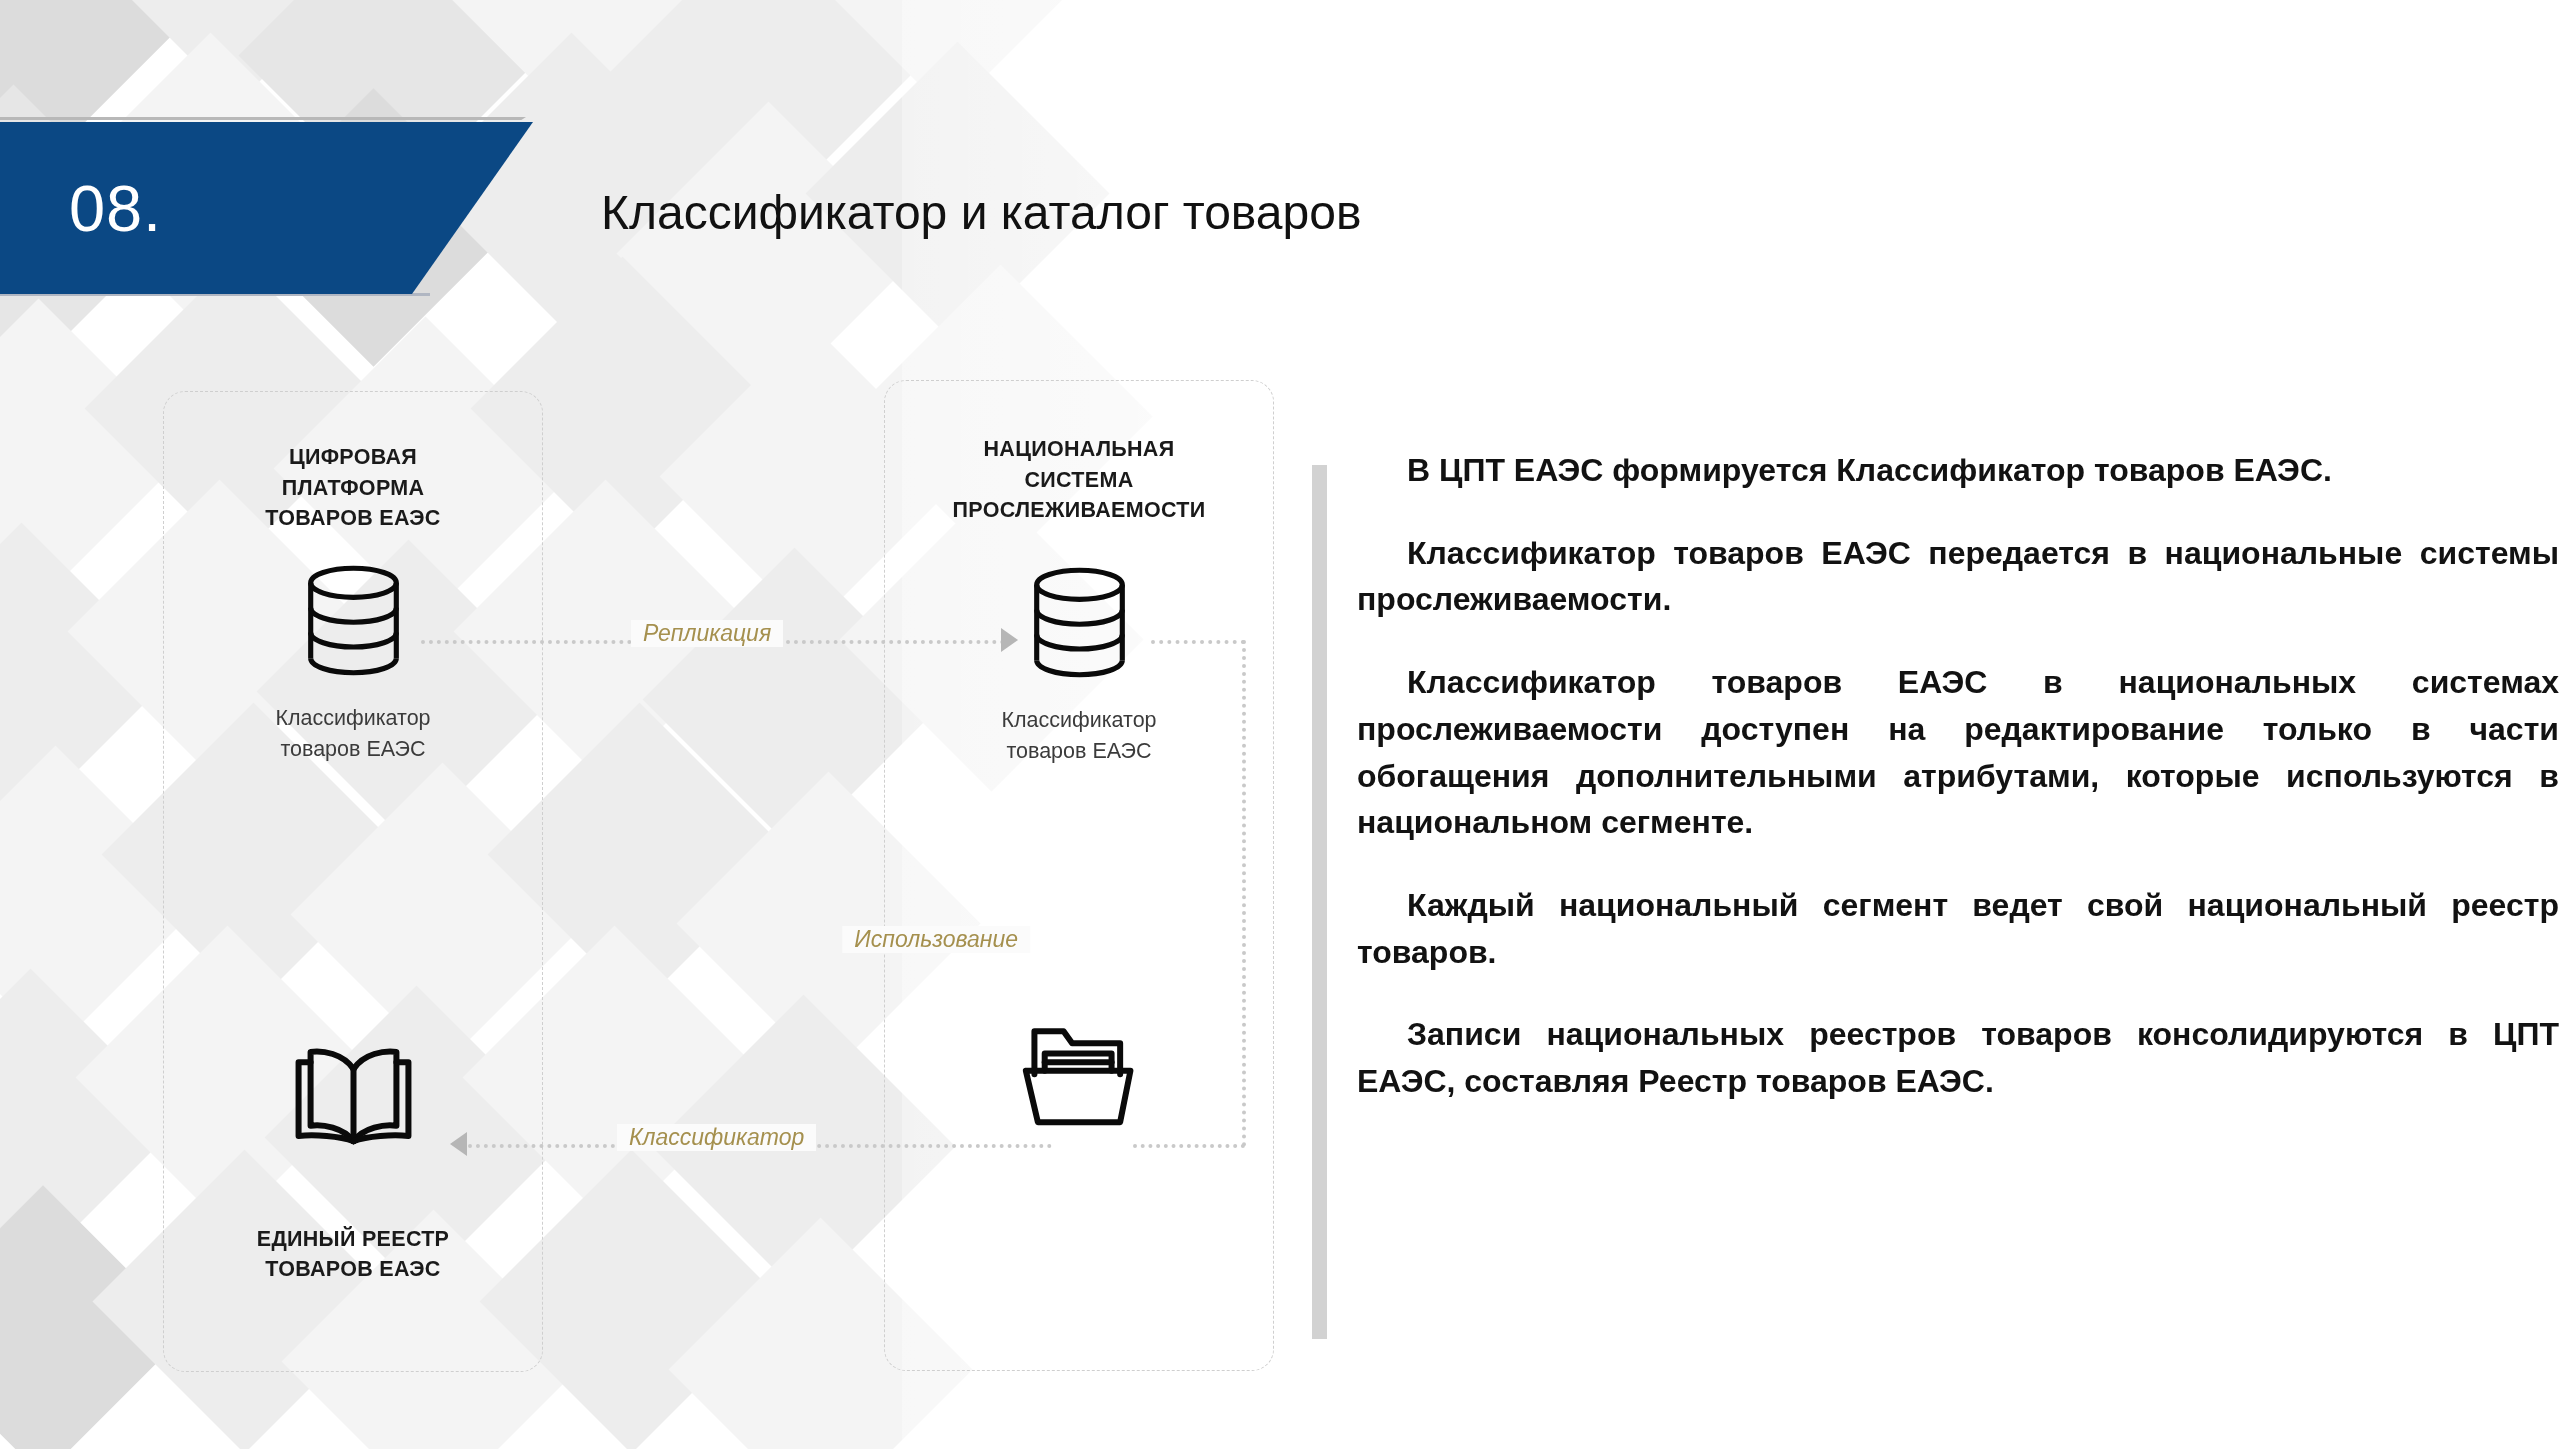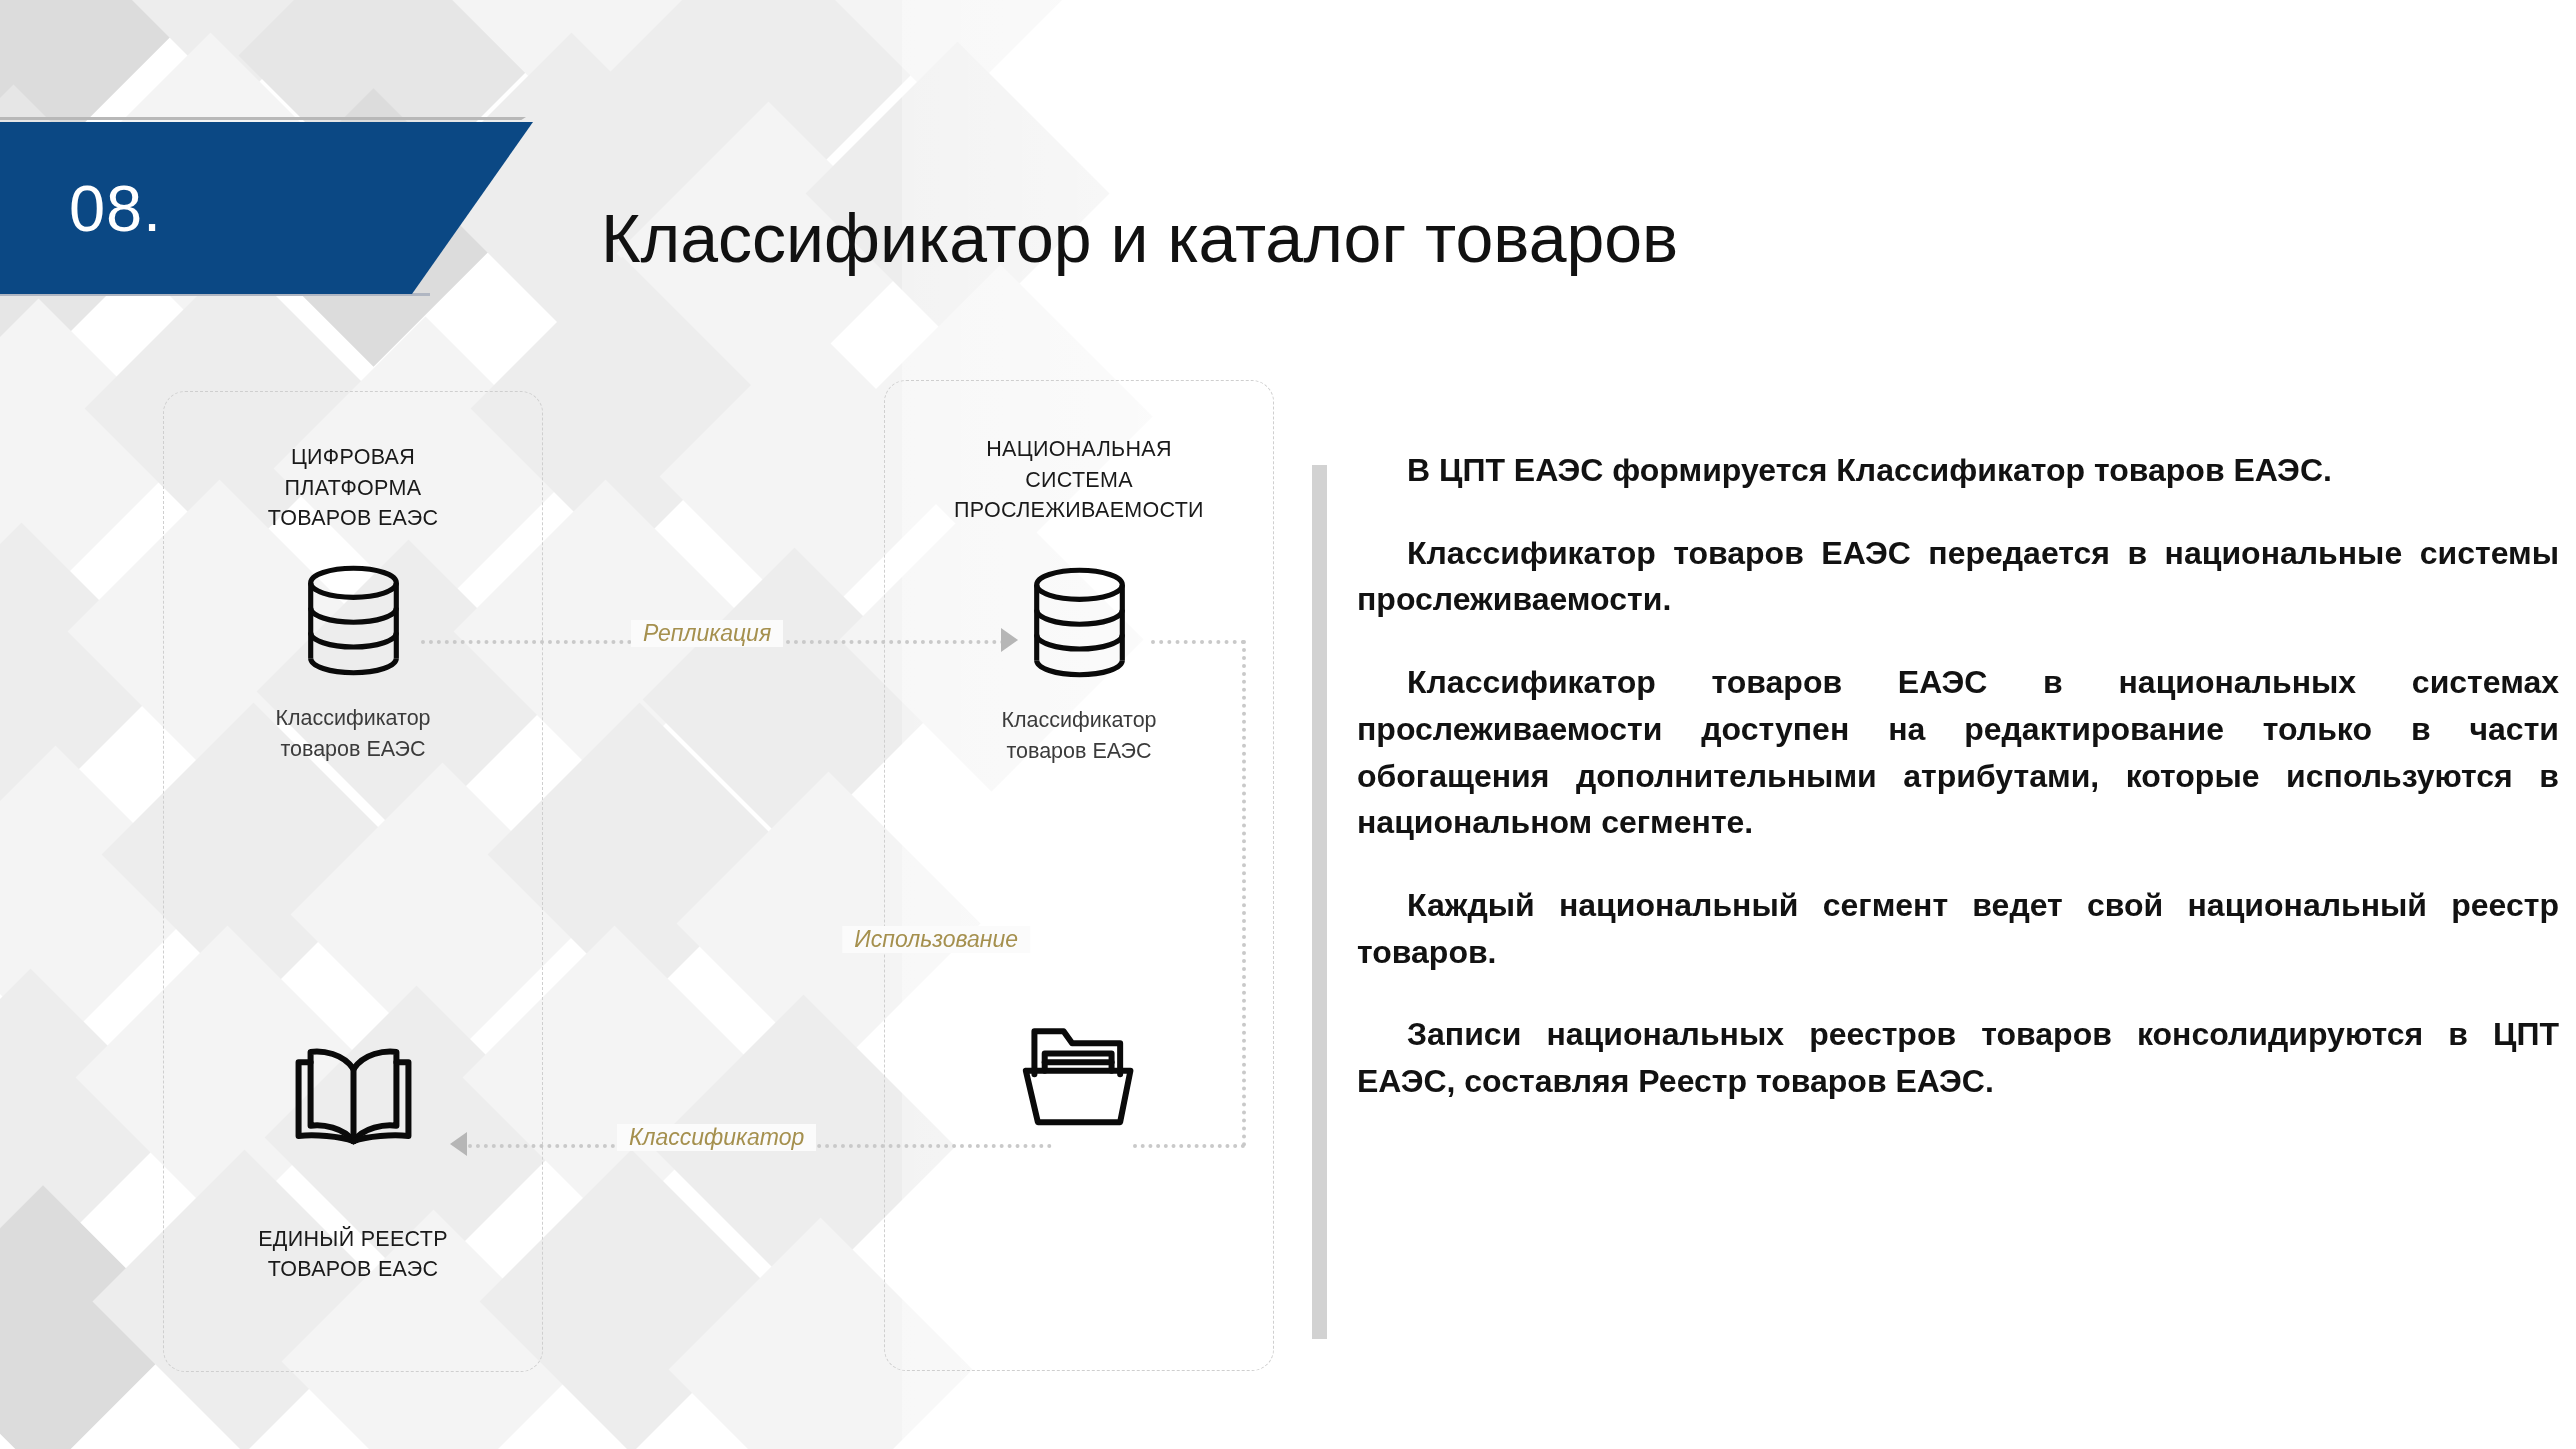--- a/index.html
+++ b/index.html
@@ -77,21 +77,21 @@
     letter-spacing: 0.9px;
     margin-left: 86px;
     line-height: 1;
     font-family: "Liberation Sans", sans-serif;
   }
   #slide-title {
     position: absolute;
     left: 601px;
     top: 155px;
     z-index: 5;
-    font-size: 68px;
+    font-size: 48px;
     font-weight: 400;
     color: #111111;
     white-space: nowrap;
     line-height: 1.1;
   }
 
   
   #diagram {
     position: absolute;
     left: 0; top: 0;
@@ -104,21 +104,21 @@
     border-radius: 22px;
     background: transparent;
   }
   #panel-platform { left: 163px; top: 391px; width: 378px; height: 979px; }
   #panel-national { left: 884px; top: 380px; width: 388px; height: 989px; }
 
   .panel-title {
     position: absolute;
     text-align: center;
     font-size: 21.5px;
-    font-weight: 400;
+    font-weight: 700;
     color: #1a1a1a;
     line-height: 1.42;
     letter-spacing: 0.3px;
     width: 100%;
     left: 0;
   }
   #panel-platform .panel-title.top { top: 50px; }
   #panel-national .panel-title.top { top: 53px; }
   #panel-platform .panel-title.bottom { bottom: 86px; }
   #panel-national .panel-title.bottom { bottom: 86px; }

